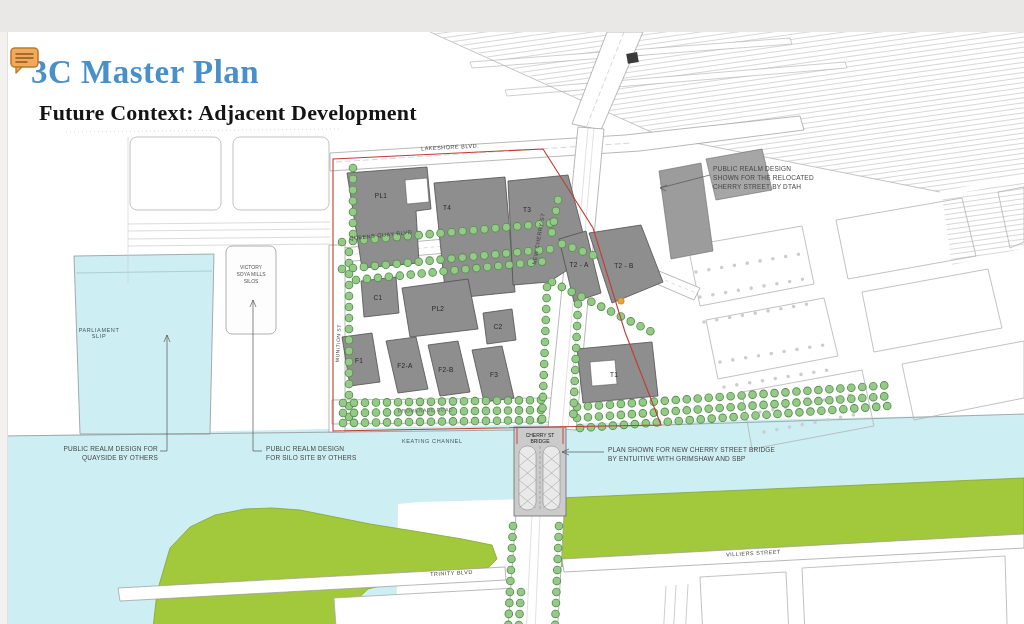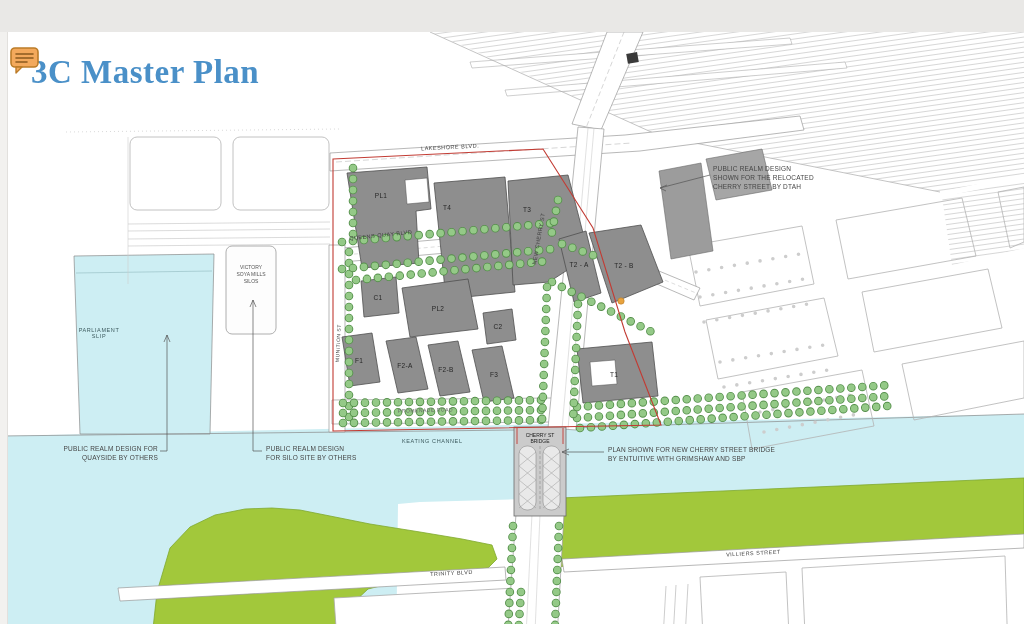--- a/index.html
+++ b/index.html
@@ -202,20 +202,21 @@
   <div class="page-edge-left"></div>
   <div class="page-edge-bottom"></div>
 
   <svg class="note-icon" viewBox="0 0 30 28">
     <rect x="1" y="1" width="27" height="19" rx="4" fill="#f3a95c" stroke="#bc7c28" stroke-width="1.6"></rect>
     <path d="M6,20 L6,26 L12,20 Z" fill="#f3a95c" stroke="#bc7c28" stroke-width="1.4" stroke-linejoin="round"></path>
     <path d="M6,7 H23 M6,11 H23 M6,15 H17" stroke="#8a5a1e" stroke-width="1.6" stroke-linecap="round"></path>
   </svg>
 
   <div class="title">3C Master Plan</div>
+  <div class="subtitle">Future Context: Adjacent Development</div>
 
   <div class="lbl street" style="left:421px;top:112px;transform:rotate(-3deg);">LAKESHORE BLVD.</div>
   <div class="lbl street" style="left:349px;top:200px;transform:rotate(-6deg);">QUEENS QUAY BLVD</div>
   <div class="lbl street rot" style="left:531px;top:232px;transform:rotate(-80deg);">NEW CHERRY ST</div>
   <div class="lbl street rot" style="left:334px;top:330px;transform:rotate(-87deg);font-size:5px;">MUNITION ST</div>
   <div class="lbl street" style="left:398px;top:375px;transform:rotate(-1.5deg);font-size:5px;color:#666;">PROMENADE ROAD</div>
   <div class="lbl street" style="left:430px;top:538px;transform:rotate(-3deg);">TRINITY BLVD</div>
   <div class="lbl street" style="left:726px;top:518px;transform:rotate(-3deg);">VILLIERS STREET</div>
 
   <div class="lbl water-lbl" style="left:402px;top:406px;">KEATING CHANNEL</div>

